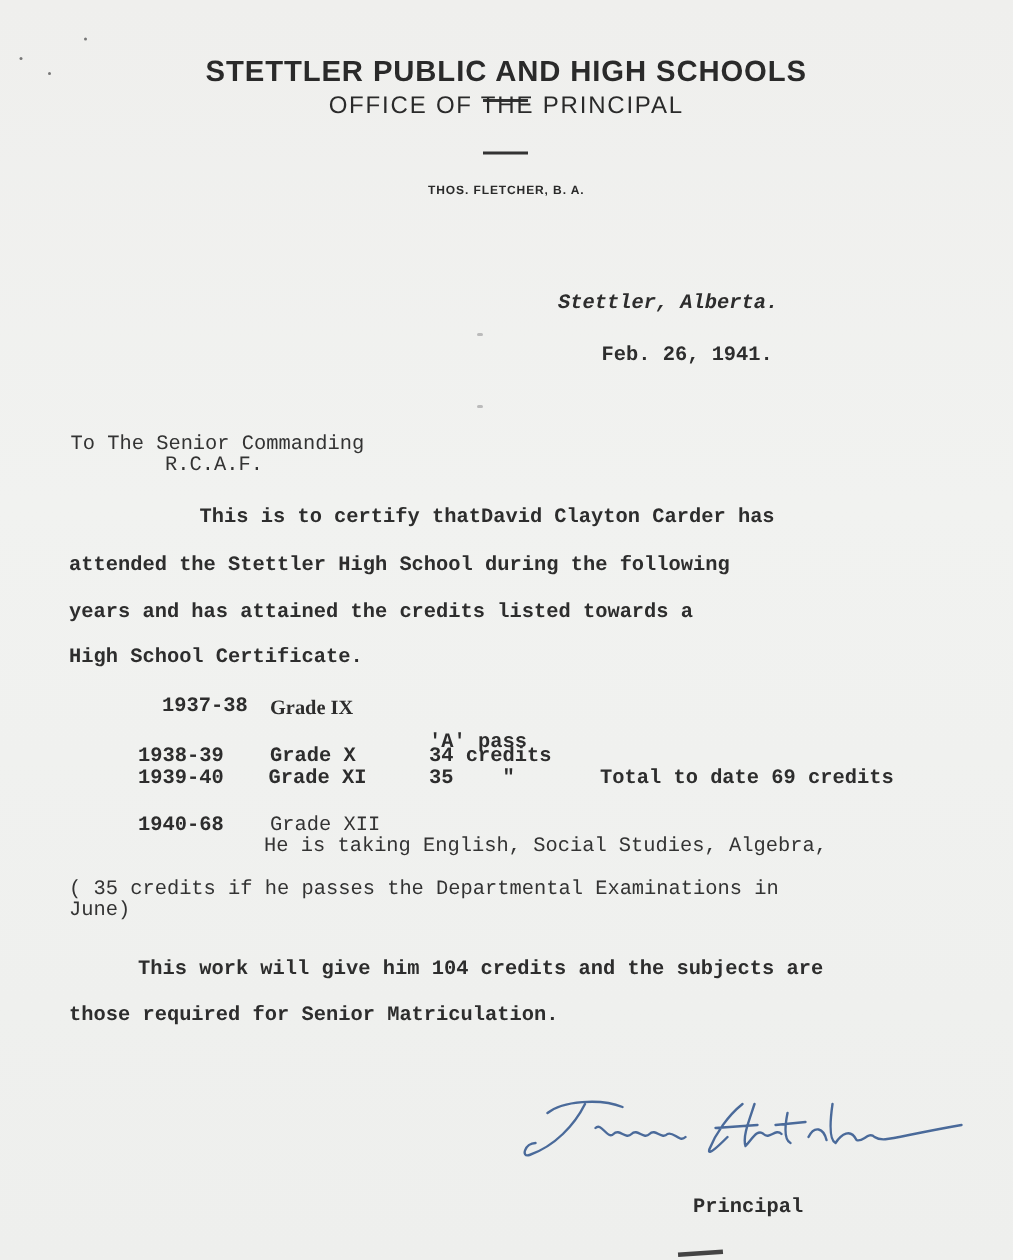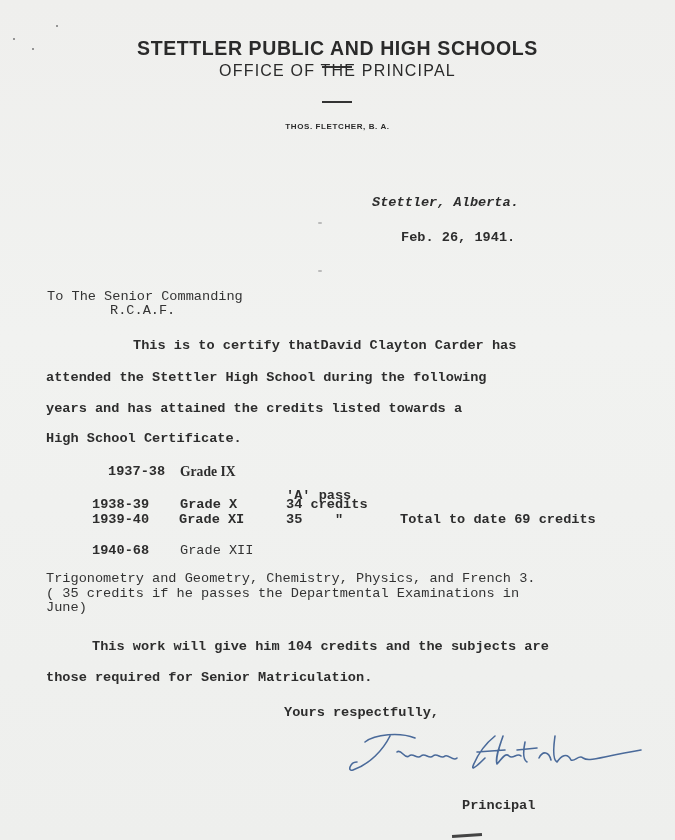--- a/index.html
+++ b/index.html
@@ -59,28 +59,27 @@
   <div class="tw" style="left:286px; top:497px;">34 credits</div>
 
   <div class="tw" style="left:92px; top:512px;">1939-40</div>
   <div class="tw" style="left:166px; top:512px;margin-left:13px;">Grade XI</div>
   <div class="tw" style="left:286px; top:512px;">35    "</div>
   <div class="tw" style="left:400px; top:512px;">Total to date 69 credits</div>
 
   <div class="tw" style="left:92px; top:543px;">1940-68</div>
   <div class="tw light" style="left:180px; top:543px;">Grade XII</div>
 
-  <div class="tw light" style="left:46px; top:571px;">Trigonometry and Geometry, Chemistry, Physics, and French 3.</div>
+  <div class="tw light" style="left:176px; top:557px;">He is taking English, Social Studies, Algebra,</div>
   <div class="tw light" style="left:46px; top:586px;text-align:right;">( 35 credits if he passes the Departmental Examinations in</div>
   <div class="tw light" style="left:46px; top:600px;">June)</div>
 
   <div class="tw" style="left:92px; top:639px;">This work will give him 104 credits and the subjects are</div>
   <div class="tw" style="left:46px; top:670px;">those required for Senior Matriculation.</div>
 
-  <div class="tw" style="left:284px; top:705px;">Yours respectfully,</div>
 
   <svg class="sig" viewBox="0 0 300 60">
     <path d="M20 20 C 30 12, 55 10, 70 16 M 45 14 C 38 28, 25 42, 8 48 C 2 50, 5 40, 12 40
              M 52 30 C 56 26, 60 38, 64 34 C 68 30, 72 38, 76 34 C 80 30, 84 38, 88 34 C 92 30, 96 38, 100 34
              C 104 32, 108 40, 112 36
              M 150 14 C 140 22, 132 34, 128 44 C 126 50, 136 40, 140 36
              M 132 30 L 160 28
              M 158 14 C 154 26, 150 36, 152 42 C 156 38, 160 30, 164 34 C 168 38, 172 30, 176 34
              M 180 20 C 178 30, 178 38, 182 40 M 172 28 L 192 26
              M 194 36 C 198 28, 204 30, 206 38 M 210 14 C 208 28, 208 38, 212 40 C 216 34, 222 30, 226 38

